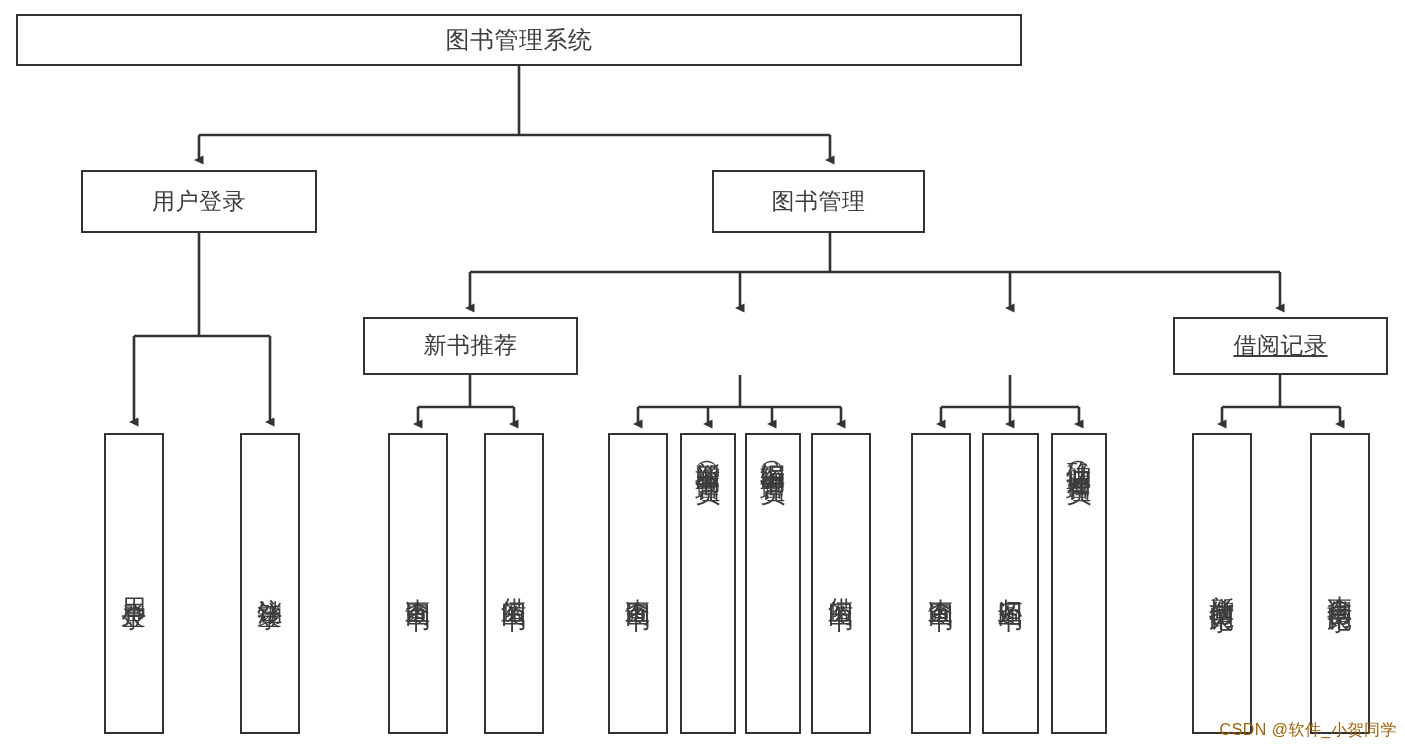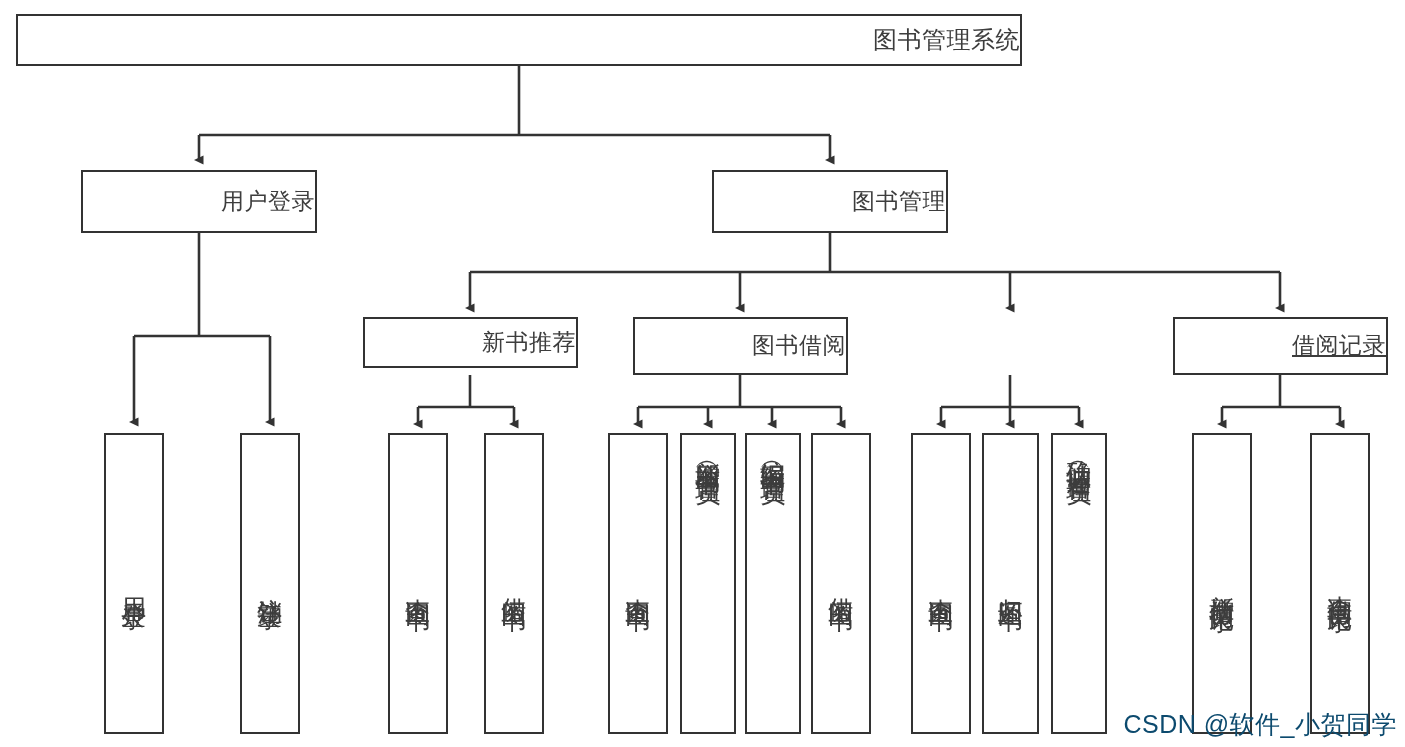--- a/index.html
+++ b/index.html
@@ -26,21 +26,21 @@
     height: 747px;
     pointer-events: none;
   }
   .node {
     position: absolute;
     box-sizing: border-box;
     background: #ffffff;
     border: 2px solid #333333;
     display: flex;
     align-items: center;
-    justify-content: flex-end;
+    justify-content: center;
     color: #3d3d3d;
     z-index: 2;
   }
   .node-label {
     display: block;
     text-align: center;
     line-height: 1.18;
     white-space: nowrap;
   }
   
@@ -66,22 +66,22 @@
     text-orientation: upright;
     font-size: 25px;
     line-height: 1.06;
     letter-spacing: 3px;
     white-space: nowrap;
   }
   .watermark {
     position: absolute;
     right: 8px;
     bottom: 6px;
-    font-size: 25px;
-    color: #0c4a6e;
+    font-size: 16px;
+    color: #a16207;
     letter-spacing: 0.5px;
     z-index: 3;
     white-space: nowrap;
   }
 </style>
 </head>
 <body>
 
 <div id="canvas">
 
@@ -138,31 +138,28 @@
   </svg>
 
   <div class="node h root" style="left:16px; top:14px; width:1006px; height:52px;">
     <span class="node-label">图书管理系统</span>
   </div>
 
   <div class="node h" style="left:81px; top:170px; width:236px; height:63px;">
     <span class="node-label">用户登录</span>
   </div>
 
-  <div class="node h" style="left:712px; top:170px; width:236px; height:63px;">
+  <div class="node h" style="left:712px; top:170px; width:213px; height:63px;">
     <span class="node-label">图书管理</span>
   </div>
 
-  <div class="node h" style="left:363px; top:317px; width:215px; height:51px;">
+  <div class="node h" style="left:363px; top:317px; width:215px; height:58px;">
     <span class="node-label">新书推荐</span>
   </div>
 
-  <div class="node h" style="left:633px; top:317px; width:215px; height:58px;">
-    <span class="node-label">图书借阅</span>
-  </div>
 
 
   <div class="node h" style="left:1173px; top:317px; width:215px; height:58px;text-decoration:underline;">
     <span class="node-label">借阅记录</span>
   </div>
 
   <div class="node v mid" style="left:104px; top:433px; width:60px; height:301px;">
     <span class="node-label">用户登录</span>
   </div>
 

